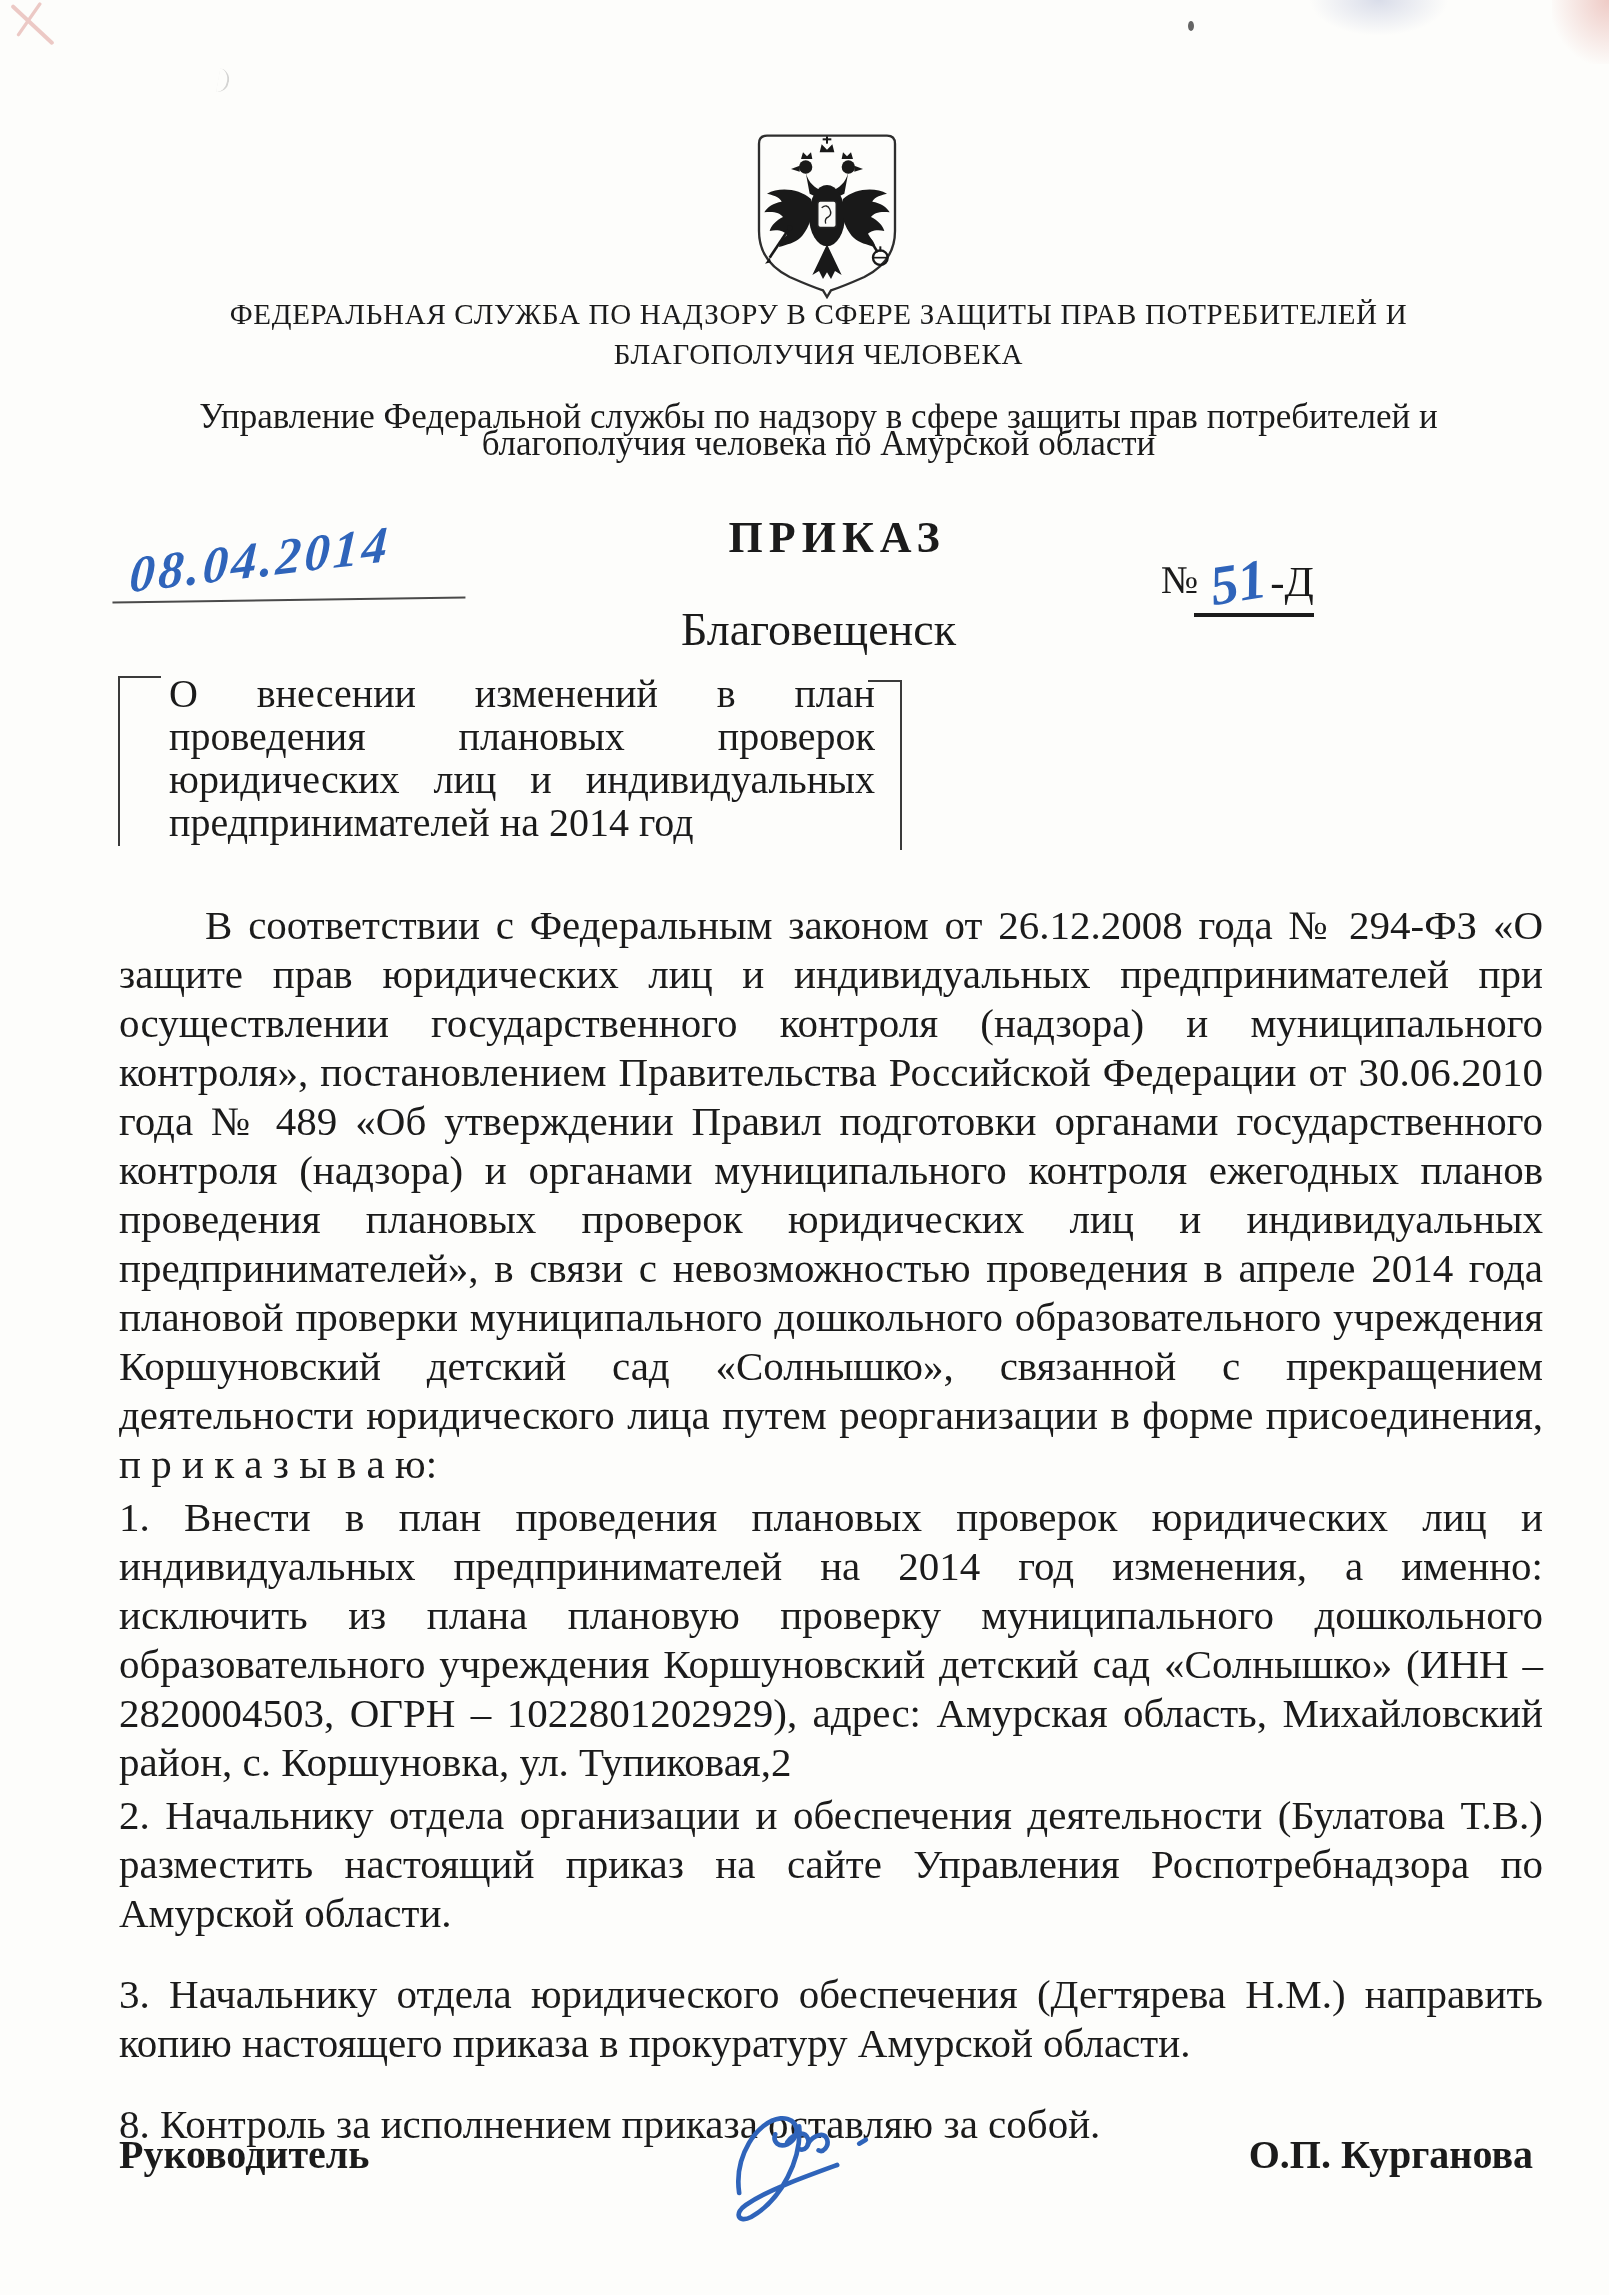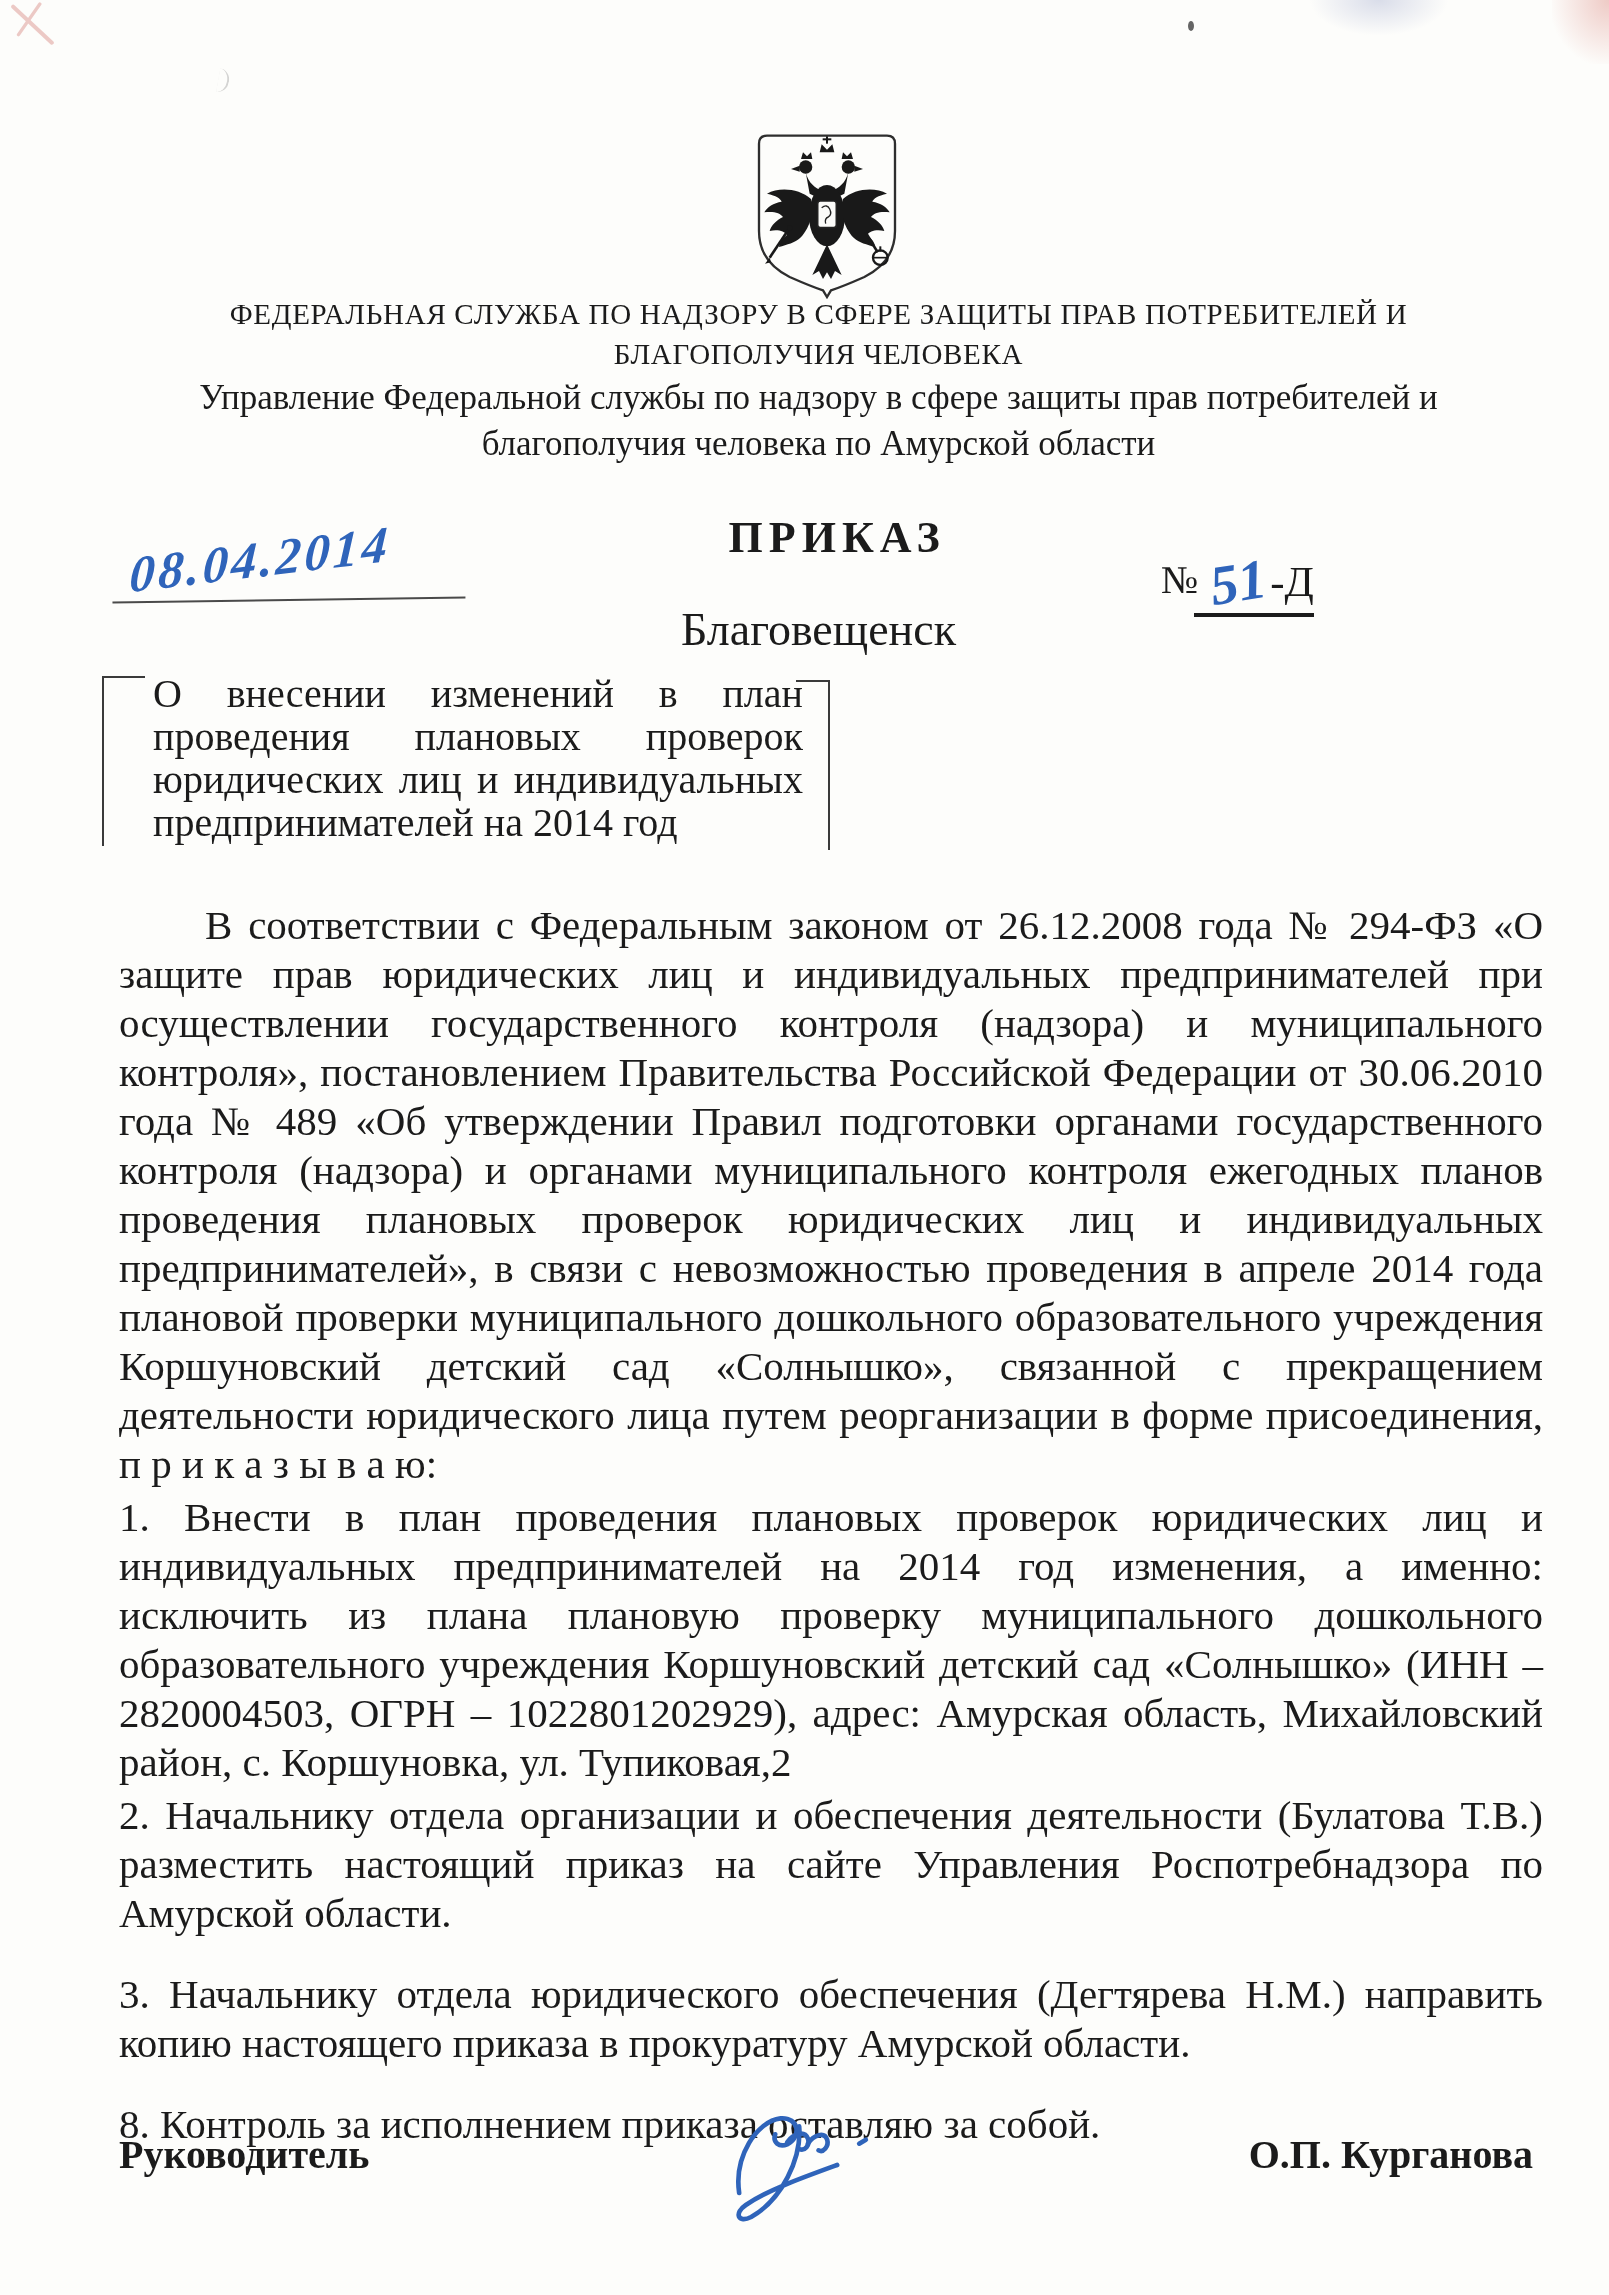--- a/index.html
+++ b/index.html
@@ -6,40 +6,40 @@
   .page{
     position:relative;width:1609px;height:2295px;overflow:hidden;
     background:#fdfdfb;color:#1b1b1b;
     font-family:"Liberation Serif","DejaVu Serif",serif;
   }
   .abs-center{position:absolute;left:0;right:0;text-align:center;padding-left:28px;}
   .org-line{font-size:29px;line-height:40px;letter-spacing:0.7px;}
   .org1{top:294px;}
   .org2{top:334px;}
   .dept-line{font-size:35px;line-height:45px;}
-  .dept1{top:375px;}
+  .dept1{top:394px;}
   .dept2{top:421px;}
   .order-title{top:512px;font-size:44px;font-weight:bold;letter-spacing:6px;transform:translateX(18.7px);}
   .city{top:603px;font-size:46px;}
 
   .emblem{position:absolute;left:747px;top:131px;width:160px;height:168px;}
 
   .date-zone{position:absolute;left:112px;top:534px;width:353px;height:65px;
     border-bottom:2.7px solid #4a4a4a;transform:rotate(-0.8deg);}
   .date-hand{position:absolute;left:17.4px;top:-4px;font-size:51px;font-style:italic;font-weight:bold;
     color:#2f64ba;letter-spacing:3.3px;white-space:nowrap;transform:rotate(-6deg) skewX(-10deg);}
 
   .num-zone{position:absolute;left:1161px;top:550px;height:80px;white-space:nowrap;}
   .num-sign{font-size:39px;vertical-align:8px;}
   .num-hand{display:inline-block;font-size:56px;font-style:italic;font-weight:bold;color:#2f64ba;
     transform:rotate(-9deg);margin:0 4px 0 12px;}
   .num-suffix{font-size:43px;vertical-align:5.3px;}
   .num-underline{position:absolute;left:33px;top:63px;width:120px;border-top:4.7px solid #1c1c1c;}
 
-  .subject{position:absolute;left:102px;top:671px;width:728px;}
+  .subject{position:absolute;left:118px;top:671px;width:784px;}
   .bracket-l{position:absolute;left:0;top:5.3px;width:41px;height:168px;
     border-left:2.7px solid #3a3a3a;border-top:2.7px solid #3a3a3a;}
   .bracket-r{position:absolute;right:0;top:9.4px;width:32px;height:168px;
     border-right:2.7px solid #3a3a3a;border-top:2.7px solid #3a3a3a;}
   .subject-text{margin:1.3px 27px 0 51px;font-size:40px;line-height:43px;text-align:justify;}
 
   .body-text{position:absolute;left:119px;top:901px;width:1424px;
     font-size:41px;line-height:49px;text-align:justify;}
   .body-text p{margin:0 0 4px 0;}
   .body-text p.first{text-indent:86px;}

